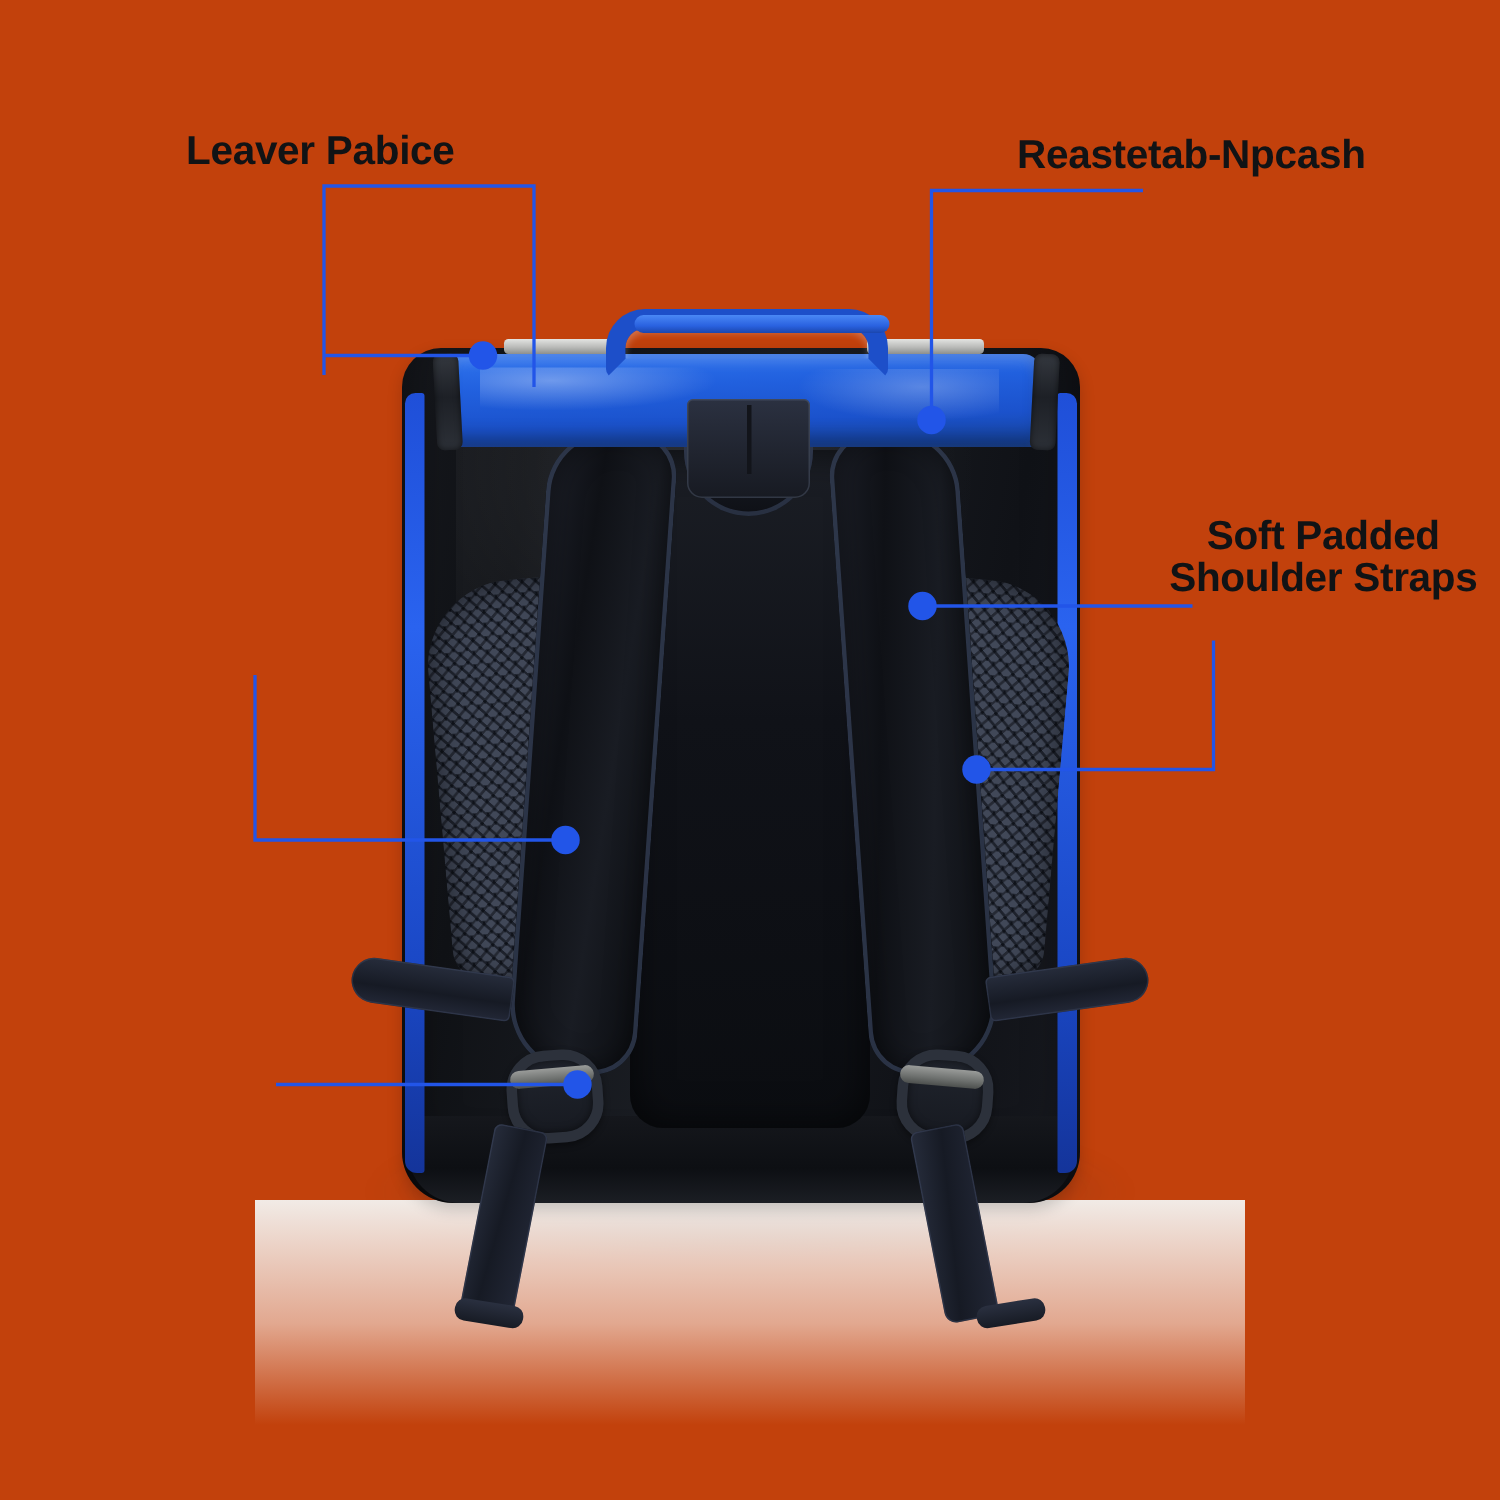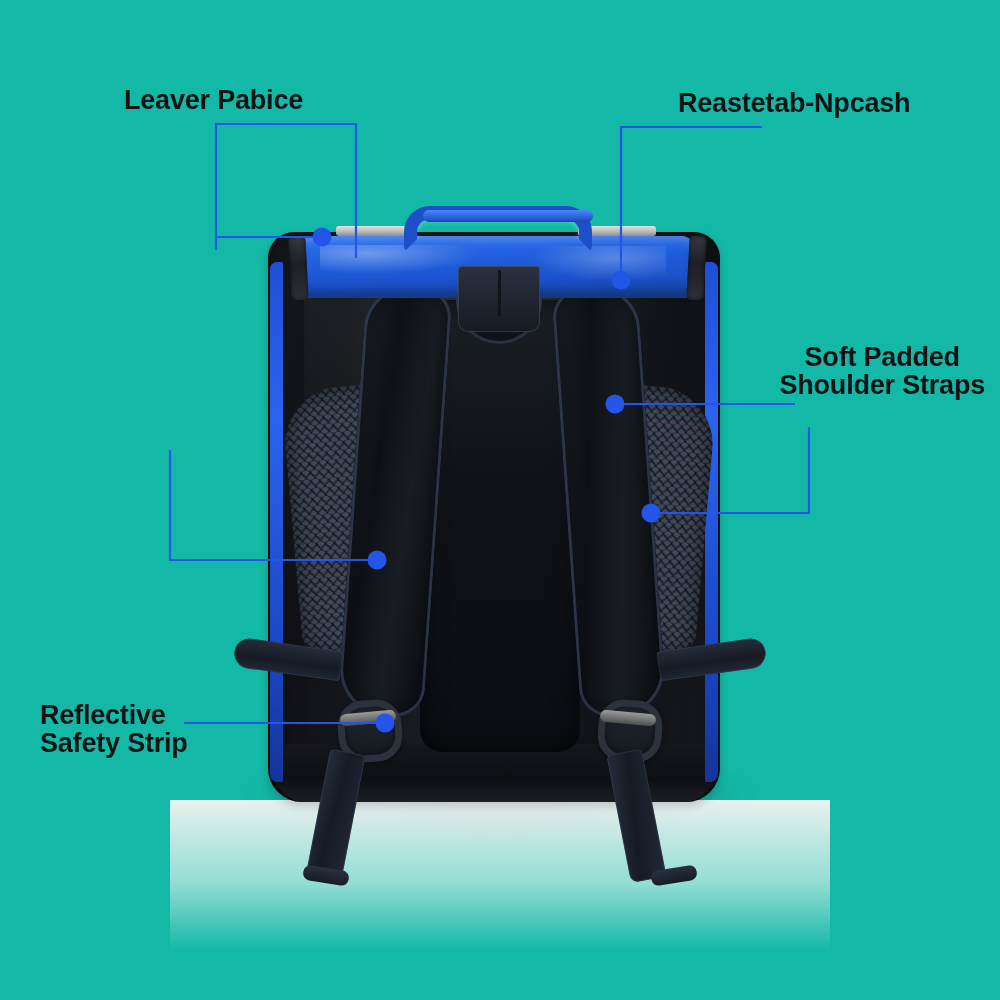--- a/index.html
+++ b/index.html
@@ -4,21 +4,21 @@
 <title>Backpack Feature Callouts</title>
 <style>
   html,body{margin:0;padding:0;}
   body{
     width:1000px;height:1000px;
     background:#ffffff;
     font-family:"Liberation Sans", sans-serif;
     overflow:hidden;
     position:relative;
   }
-  #stage{position:absolute;left:0;top:0;width:1000px;height:1000px;background:#14b8a6;}
+  #stage{position:absolute;left:0;top:0;width:1000px;height:1000px;background:#c2410c;}
 
   
   #product{position:absolute;left:0;top:0;width:1000px;height:1000px;}
 
   .floor-shadow{
     position:absolute;left:250px;top:770px;width:500px;height:70px;
     background:radial-gradient(ellipse at 50% 35%, rgba(30,34,44,.40) 0%, rgba(30,34,44,.18) 42%, rgba(255,255,255,0) 72%);
     filter:blur(7px);
   }
   .floor-sheen{
@@ -247,17 +247,15 @@
 
   <div id="callouts">
     <div class="lbl" style="left:124px;top:86px;">Leaver Pabice</div>
 
     <div class="lbl" style="left:678px;top:89px;">Reastetab-Npcash</div>
 
     <div class="lbl right" style="right:15px;top:343px;">Soft Padded
 Shoulder Straps</div>
 
 
-    <div class="lbl" style="left:40px;top:701px;">Reflective
-Safety Strip</div>
   </div>
 
 </div>
 
 </body></html>

